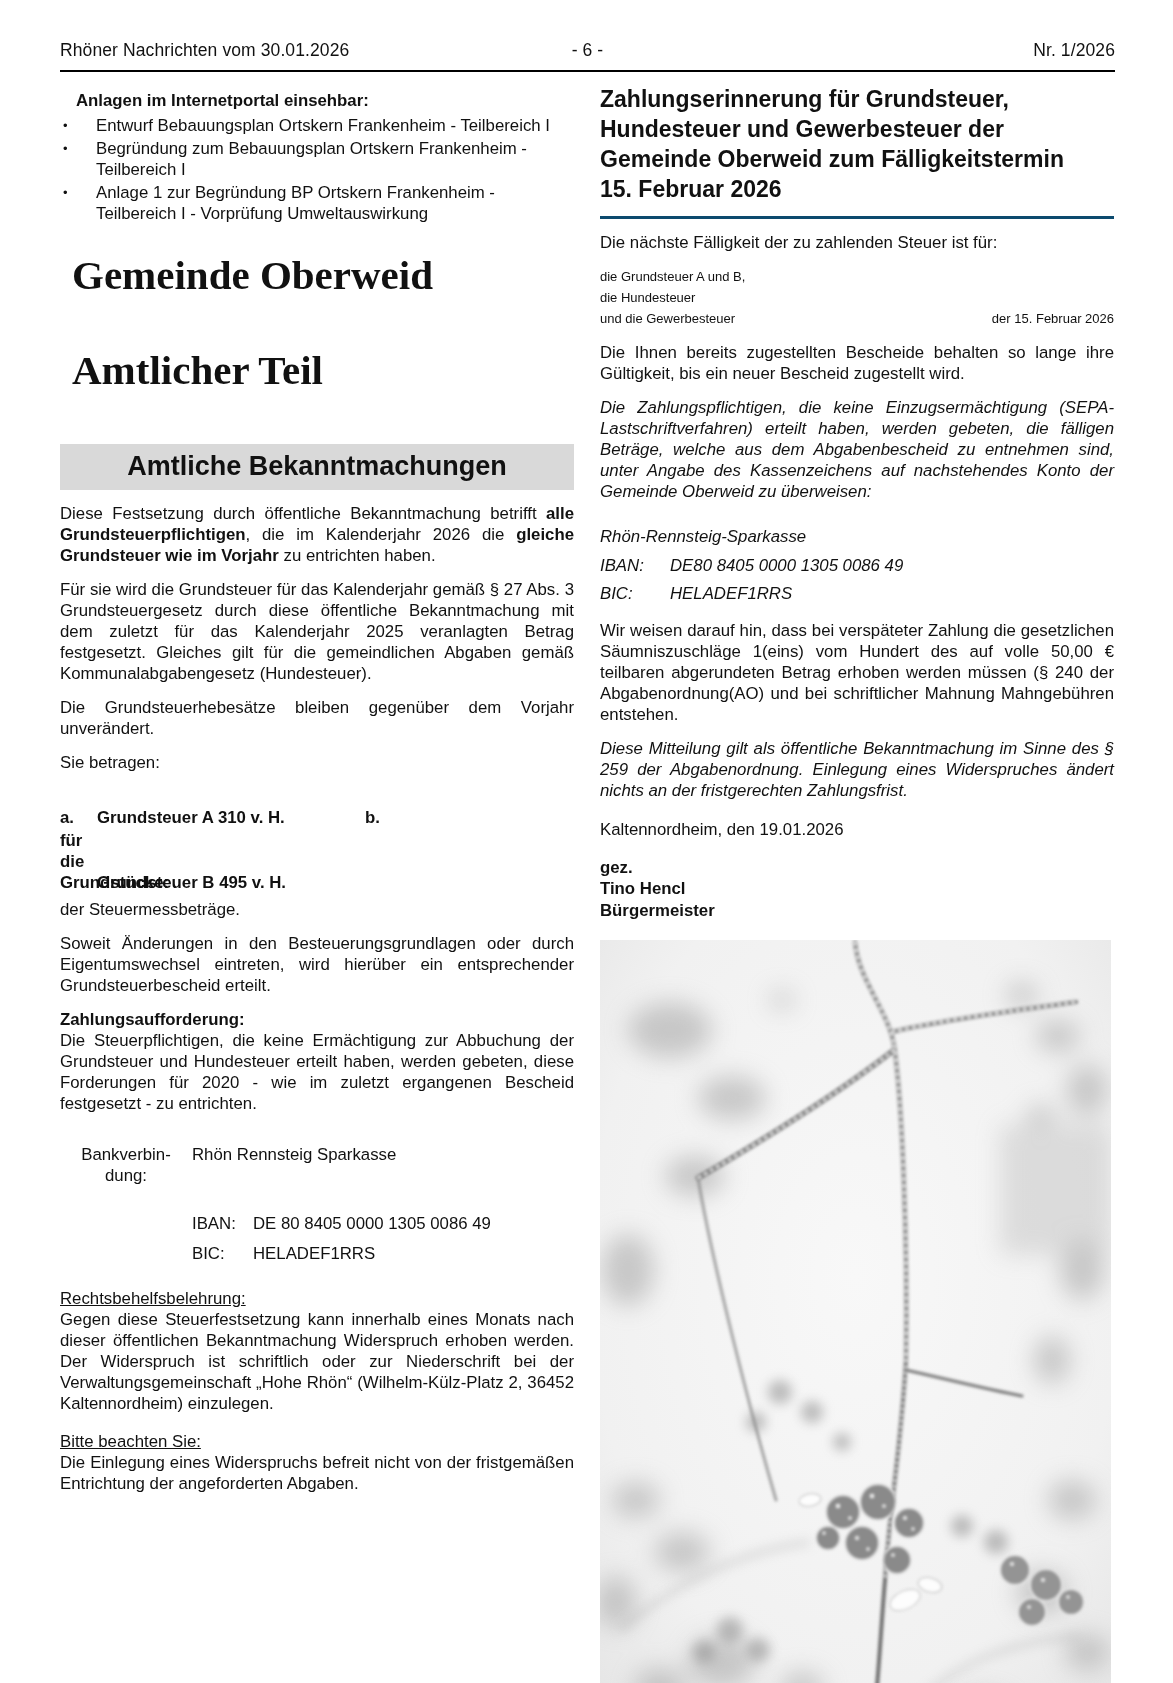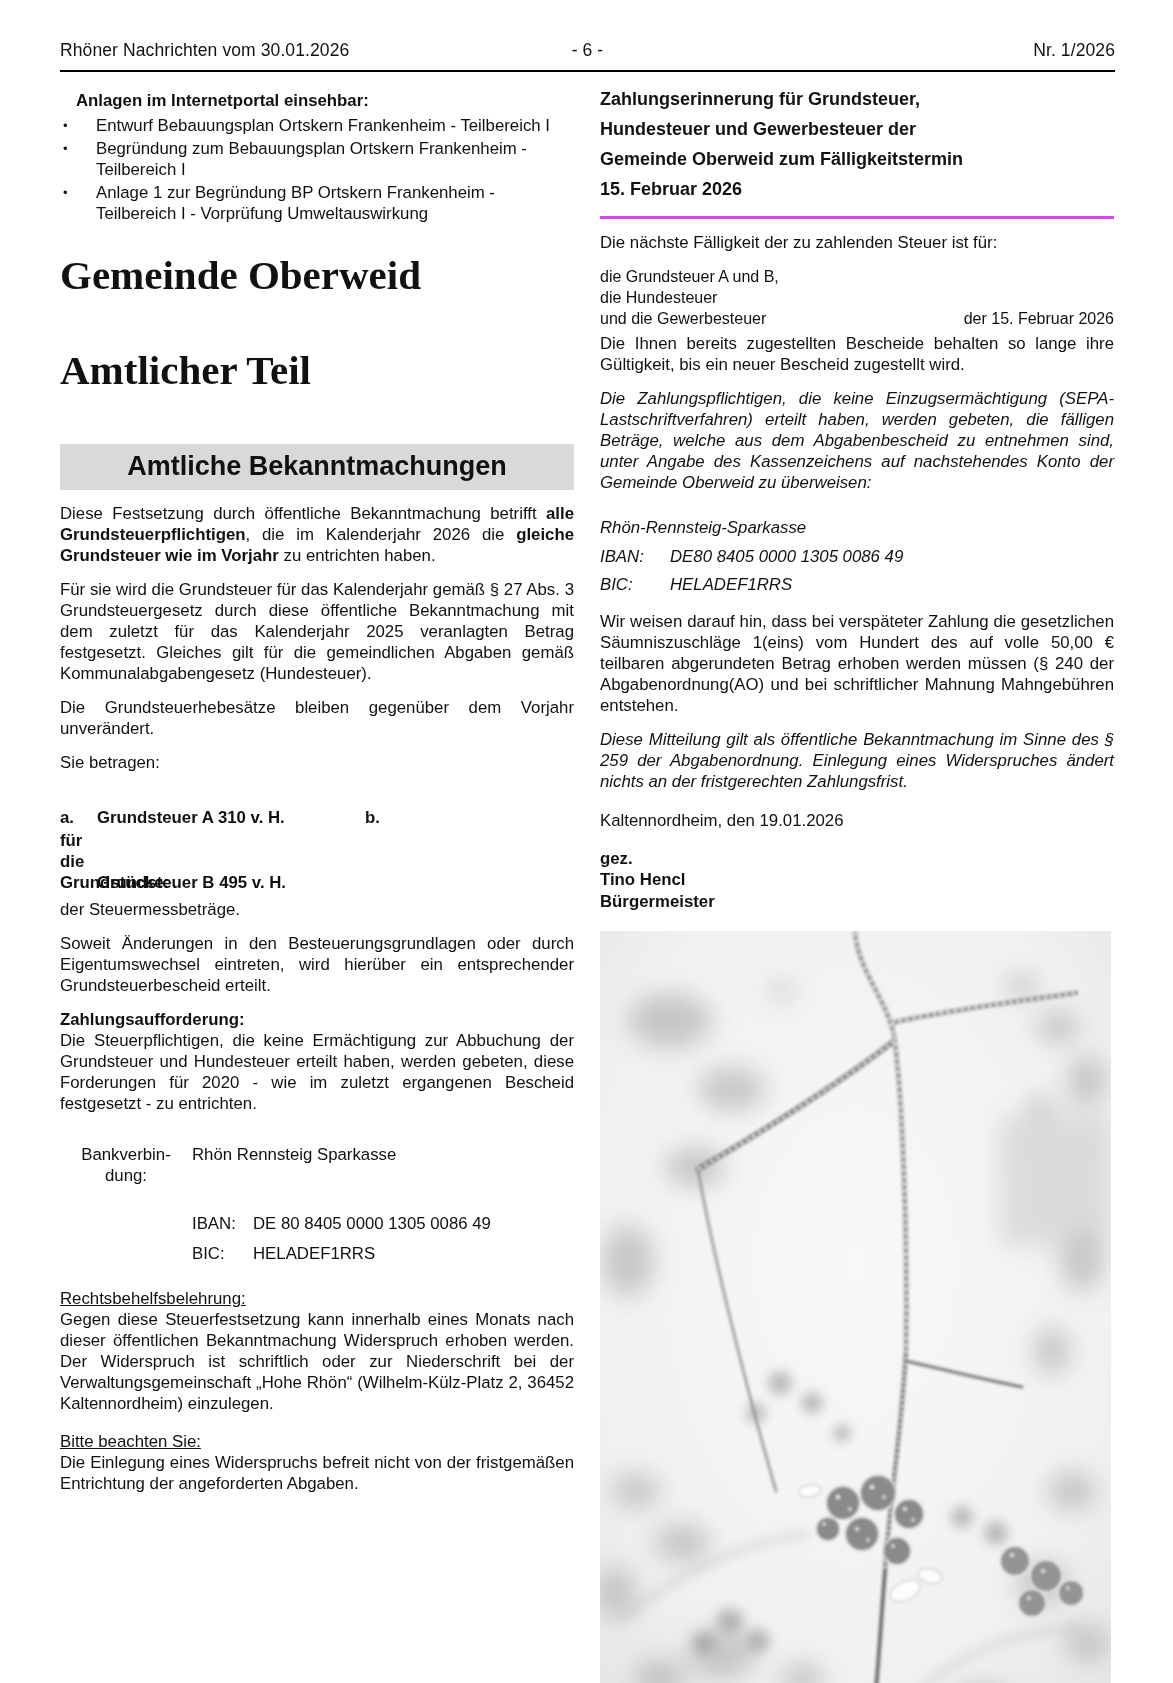--- a/index.html
+++ b/index.html
@@ -27,50 +27,50 @@
   .b{font-weight:bold;}
   .i{font-style:italic;}
   .u{text-decoration:underline;}
   
   .intro{font-size:16.8px;line-height:21px;margin:8px 16px 4px;font-weight:bold;}
   ul.attach{list-style:none;margin:2px 0 0;padding:0;font-size:16.8px;line-height:21px;}
   ul.attach li{display:flex;margin:0 0 2px;}
   ul.attach .blt{flex:0 0 33px;padding-left:3px;font-size:13px;line-height:21px;}
   .bigtitle{
     font-family:"Liberation Serif","DejaVu Serif",serif;
-    font-size:41px;font-weight:bold;line-height:1.05;margin:0;
+    font-size:41px;font-weight:bold;line-height:1.05;margin:12px;
   }
   .bigtitle.first{margin-top:30px;}
   .bigtitle.second{margin-top:52px;}
   .banner{
     margin-top:52px;background:#d9d9d9;text-align:center;
     font-size:27px;font-weight:bold;padding:7px 0 8px;
   }
   h2.arthead{
-    font-size:18px;font-weight:bold;line-height:30px;margin:22px 0 0;
-    padding-bottom:15px;border-bottom:3px solid #d946ef;
+    font-size:23px;font-weight:bold;line-height:30px;margin:22px 0 0;
+    padding-bottom:15px;border-bottom:3px solid #0c4a6e;
   }
   h2.arthead .hl{display:block;}
   .after-rule{margin-top:13px;}
   
   .rates{display:grid;grid-template-columns:37px 268px 1fr;margin:34px 0 6px;
          font-size:16.8px;line-height:21px;font-weight:bold;row-gap:2px;}
   .rates .lbl{white-space:pre-line;}
   .rates .val{align-self:end;text-align:left;}
   
   .bank{display:grid;grid-template-columns:132px 1fr;margin:30px 0 24px;
         font-size:16.8px;line-height:21px;}
   .bank .blabel{white-space:pre-line;text-align:center;}
   .bank .rows{margin-top:27px;display:grid;grid-template-columns:61px 1fr;row-gap:9px;}
   
   .sig{font-size:16.8px;line-height:21.5px;font-weight:bold;margin-top:28px;}
   .sig div{margin:0;}
   
   h2.arthead.right{margin-top:2px;padding-bottom:12px;}
-  .taxblock{font-size:16px;line-height:21px;margin:0 0 4px;}
+  .taxblock{font-size:13px;line-height:21px;margin:0 0 13px;}
   .taxrow{display:flex;justify-content:space-between;}
   .bank-it{font-size:16.8px;line-height:21px;font-style:italic;margin:24px 0 16px;}
   .bank-it .name{margin-bottom:8px;}
   .bank-it .row{display:grid;grid-template-columns:70px 1fr;margin-bottom:7px;}
   .place{font-size:16.8px;line-height:21px;margin-top:18px;}
   .sig.right{margin-top:0;}
   
   .photo{margin-top:19px;line-height:0;}
 </style>
 </head>

